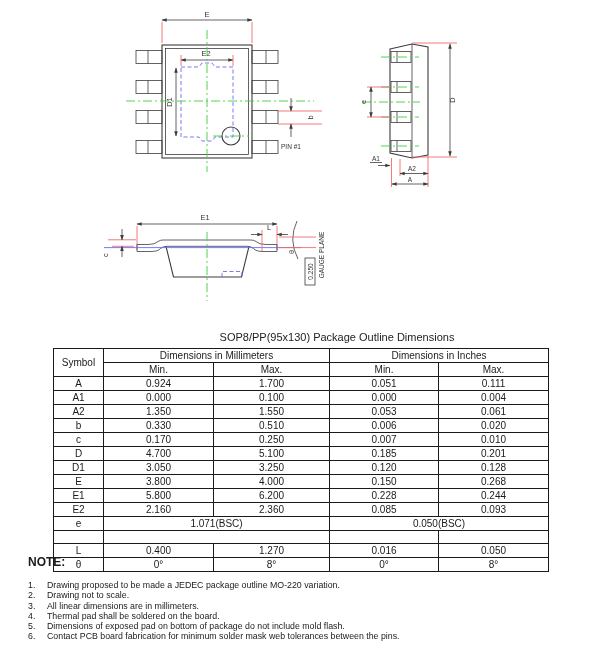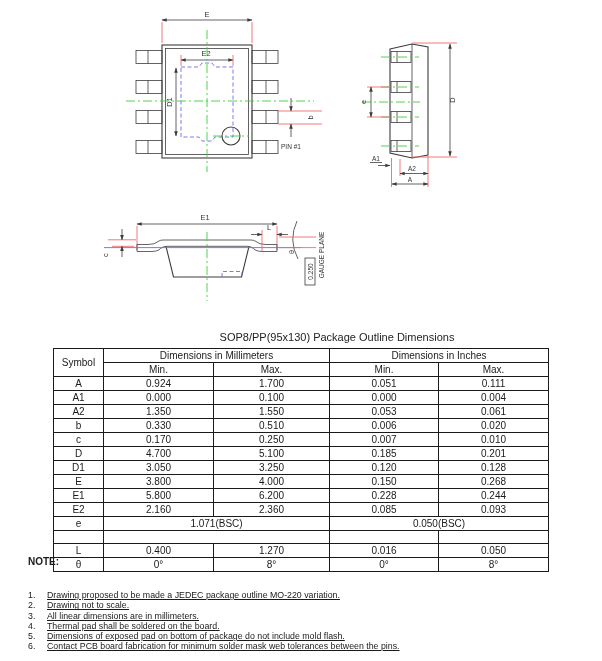--- a/index.html
+++ b/index.html
@@ -17,24 +17,24 @@
   text.lbl{fill:#333;font-family:"Liberation Sans",sans-serif;font-size:7.5px;}
   text.sm{font-size:6.5px;}
   .title{position:absolute;left:0;top:331px;width:602px;text-align:center;
          font-size:11px;color:#222;padding-left:36px;}
   table.dimtable{position:absolute;left:53px;top:348px;width:495px;border-collapse:collapse;
          font-size:10px;color:#1a1a1a;border:1.5px solid #1a1a1a;table-layout:fixed;}
   table.dimtable td{border:1px solid #1a1a1a;text-align:center;padding:1px 2px;height:10px;
          font-weight:400;overflow:hidden;white-space:nowrap;}
   table.dimtable tr.spacer td{height:10px;}
   .notes{position:absolute;left:28px;top:557px;width:560px;font-size:8.8px;line-height:10.2px;}
-  .note-head{font-weight:bold;font-size:10px;margin:0 0 23px 0;}
+  .note-head{font-weight:bold;font-size:12px;margin:0 0 13px 0;}
   .note-item{display:flex;}
   .note-num{width:19px;flex:0 0 19px;}
-  .note-txt{flex:1;text-decoration:underline;}
+  .note-txt{flex:1;}
 </style>
 </head>
 <body>
 
 <div class="page" style="--dimension-red: #f26b6b; --centerline-green: #3ecf3e; --pad-blue: #6b6bf2; --outline-black: #3c3c3c;">
 
   <svg width="602" height="315" viewBox="0 0 602 315">
     <defs>
       <marker id="arr" viewBox="0 0 10 10" refX="9" refY="5" markerWidth="6.5" markerHeight="6.5" orient="auto-start-reverse">
         <path d="M0,1.5 L10,5 L0,8.5 z" fill="#3c3c3c"></path>

